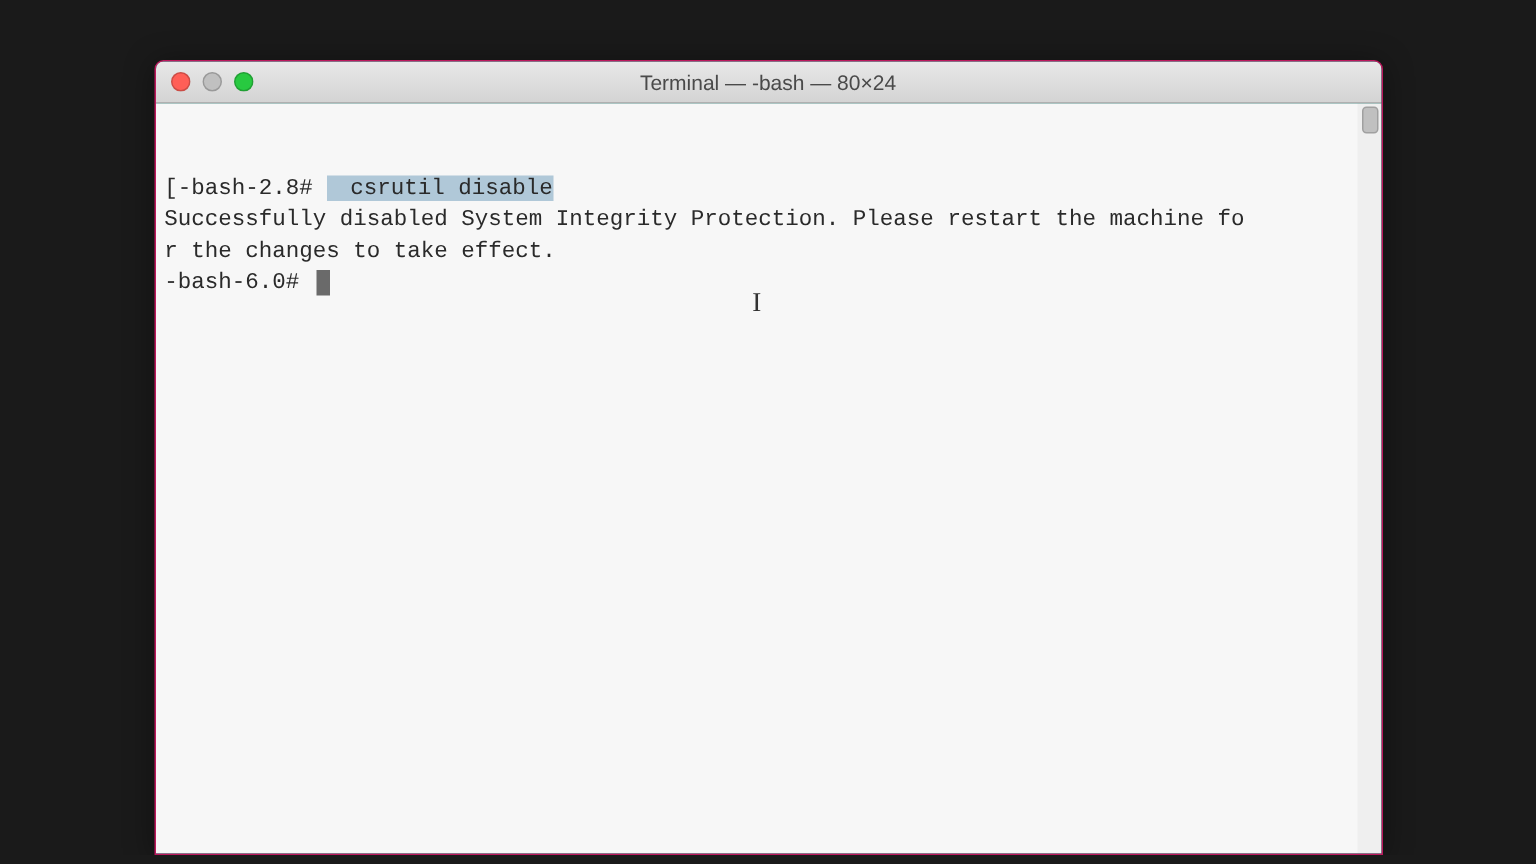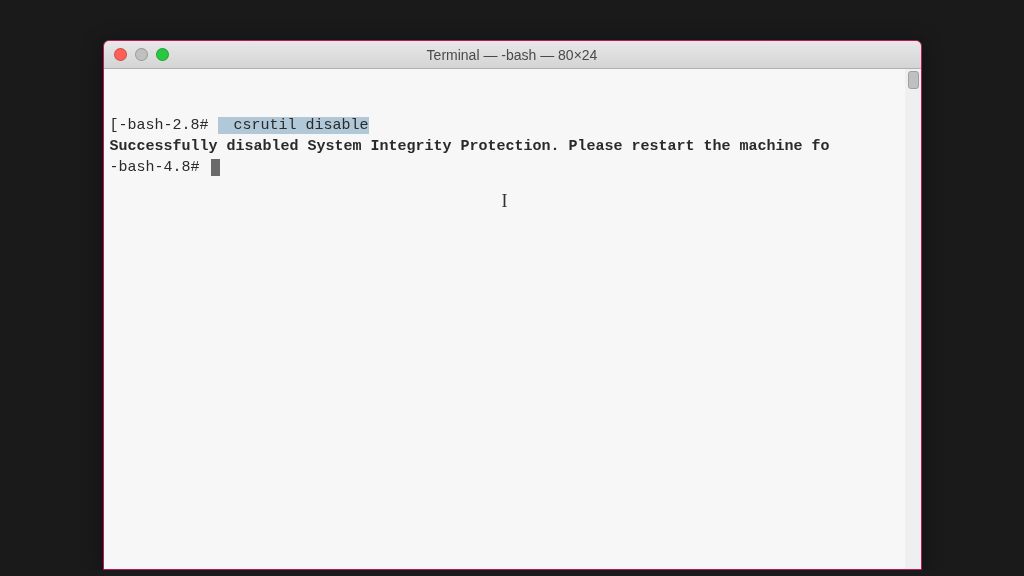--- a/index.html
+++ b/index.html
@@ -68,21 +68,20 @@
     }
     .prompt-line {
       display: block;
     }
     .highlighted {
       background: #b0c8d8;
       padding-left: 16px;
     }
     .output-line {
       display: block;
-      font-weight: bold;
     }
     .cursor-block {
       display: inline-block;
       width: 9px;
       height: 17px;
       background: #6a6a6a;
       vertical-align: text-bottom;
       margin-left: 2px;
     }
     .text-cursor {
@@ -119,19 +118,19 @@
 <div class="window">
   <div class="titlebar">
     <div class="traffic-lights">
       <div class="traffic-light tl-close"></div>
       <div class="traffic-light tl-min"></div>
       <div class="traffic-light tl-zoom"></div>
     </div>
     <div class="title">Terminal — -bash — 80×24</div>
   </div>
   <div class="terminal-body">
-    <span class="prompt-line"><span>[-bash-2.8# </span><span class="highlighted">csrutil disable</span></span><span class="output-line">Successfully disabled System Integrity Protection. Please restart the machine fo</span><span class="prompt-line"><span>-bash-4.8# </span><span class="cursor-block"></span></span>
+    <span class="prompt-line"><span>[-bash-2.8# </span><span class="highlighted">csrutil disable</span></span><span class="output-line">Successfully disabled System Integrity Protection. Please restart the machine fo</span><span class="output-line">r the changes to take effect.</span><span class="prompt-line"><span>-bash-6.0# </span><span class="cursor-block"></span></span>
     <div class="text-cursor">I</div>
     <div class="scrollbar-track">
       <div class="scrollbar-thumb"></div>
     </div>
   </div>
 </div>
 
 </body></html>

